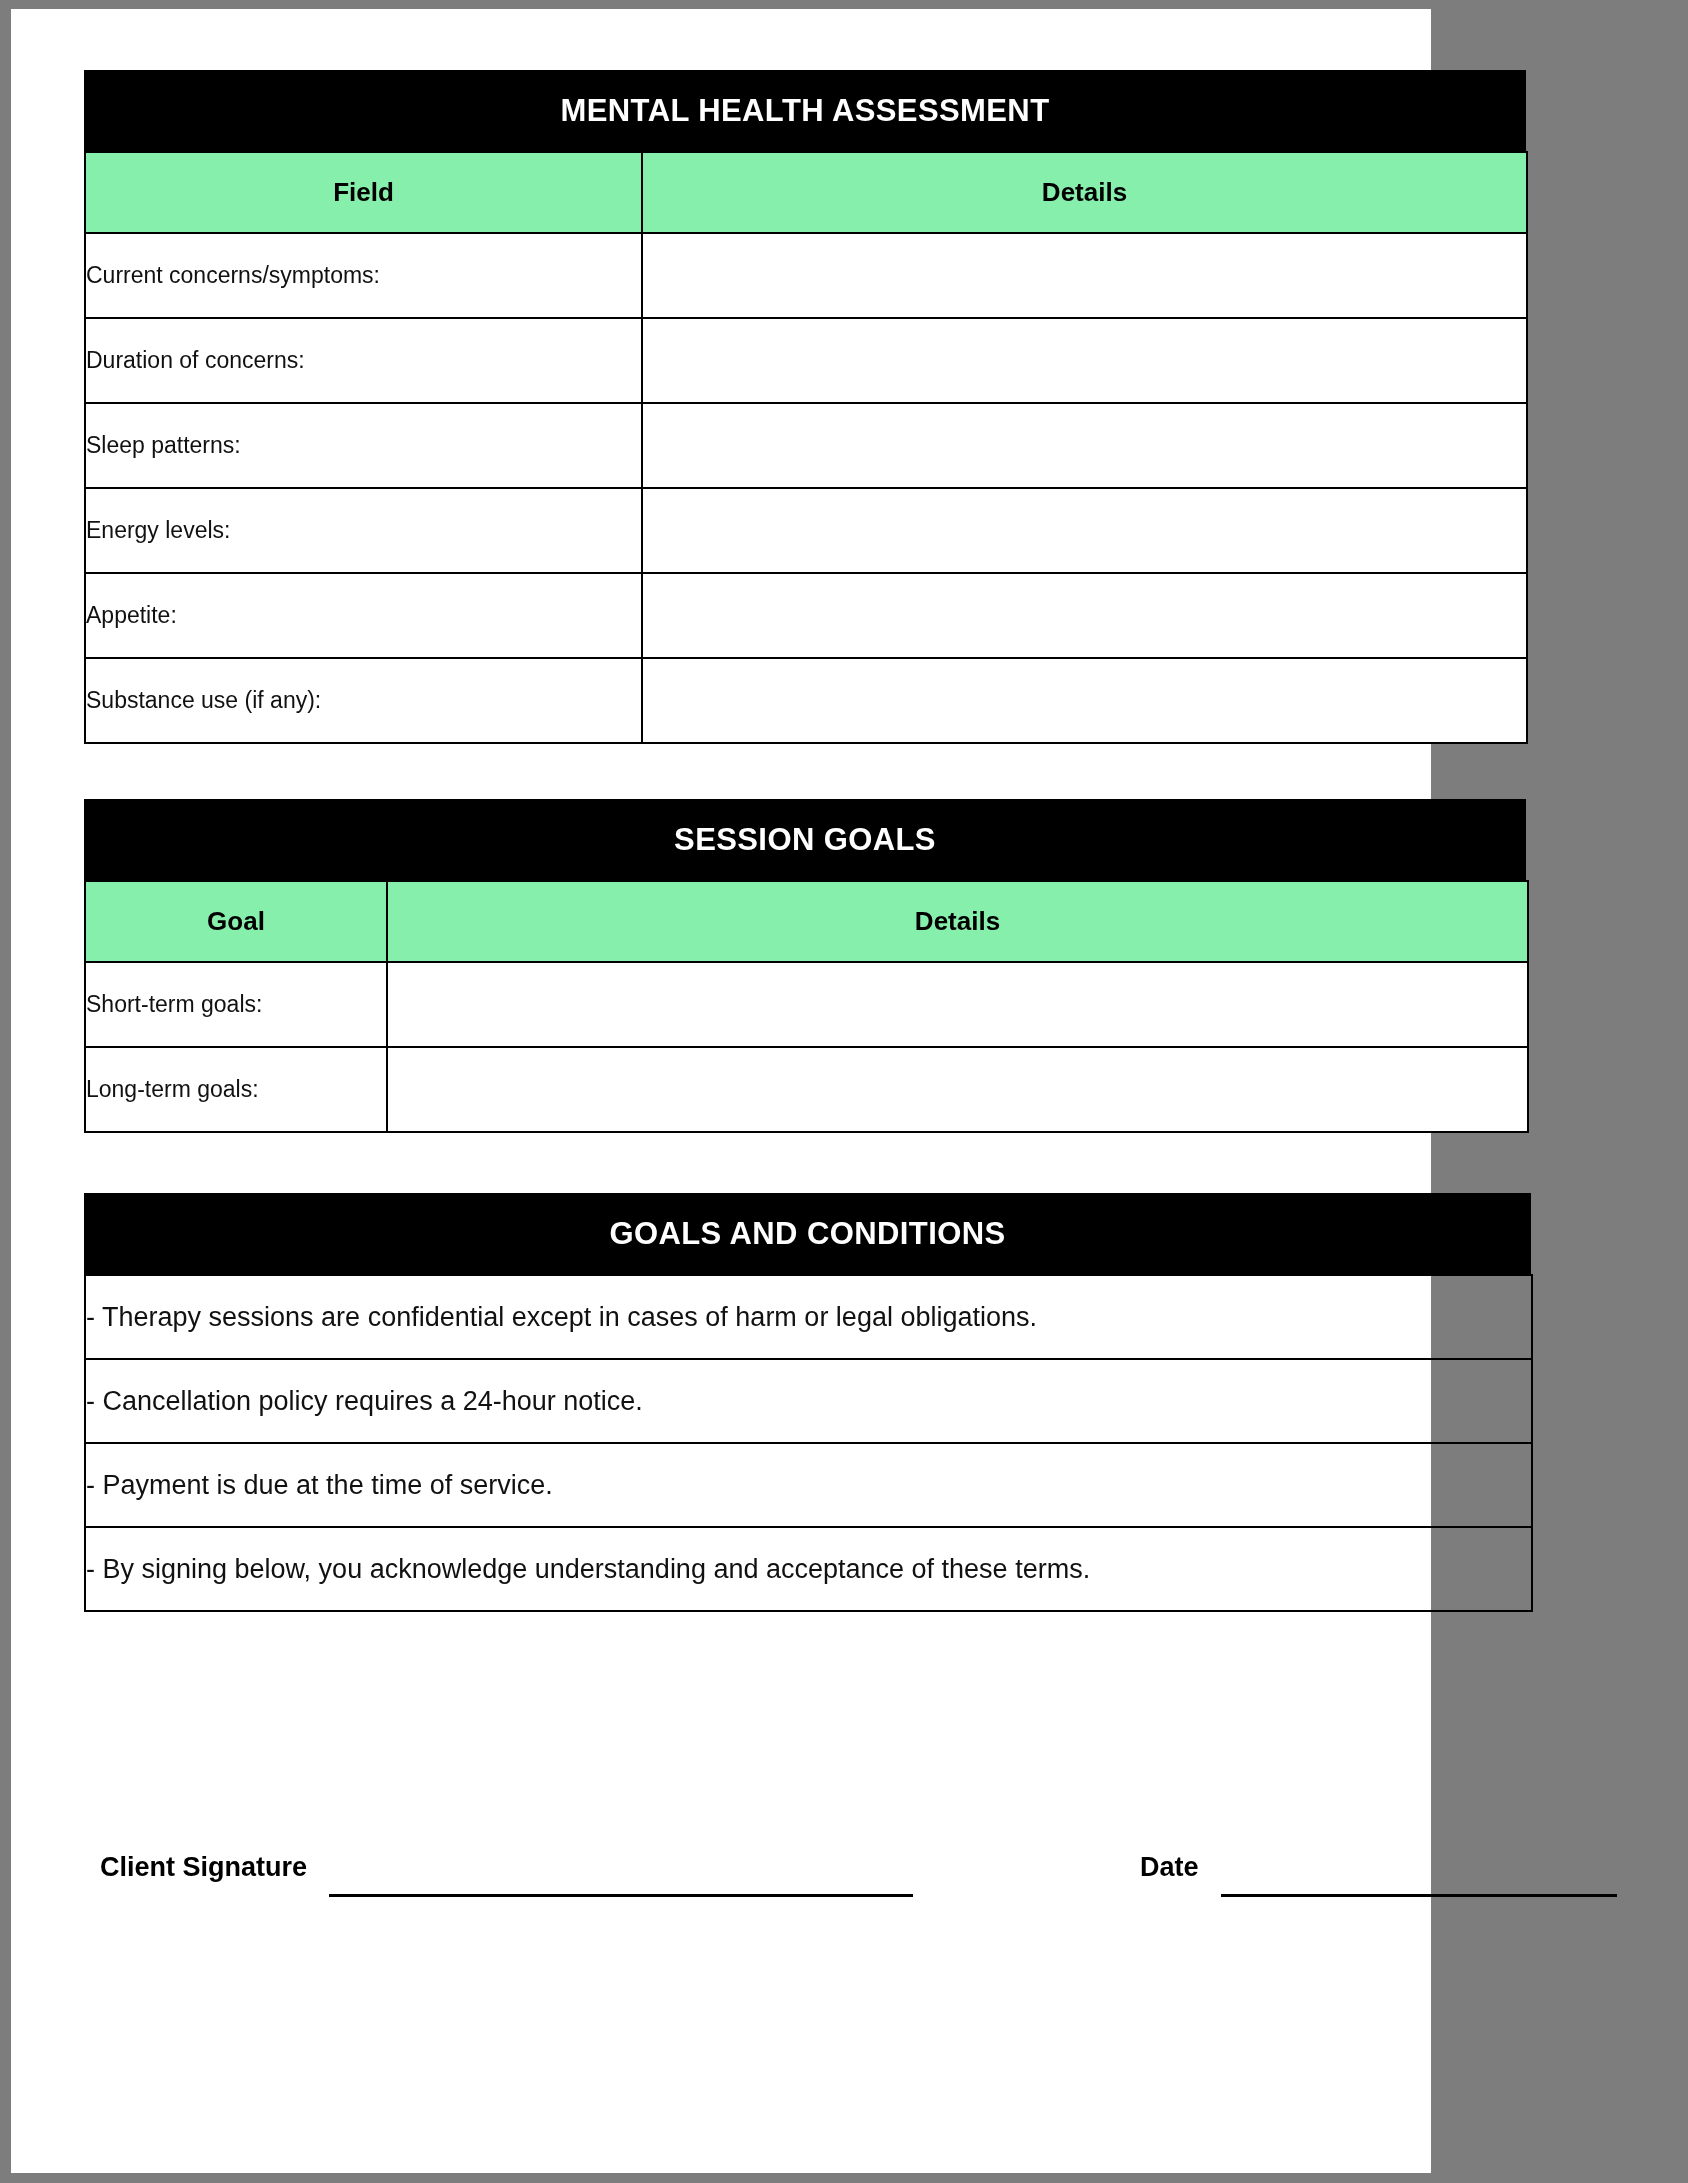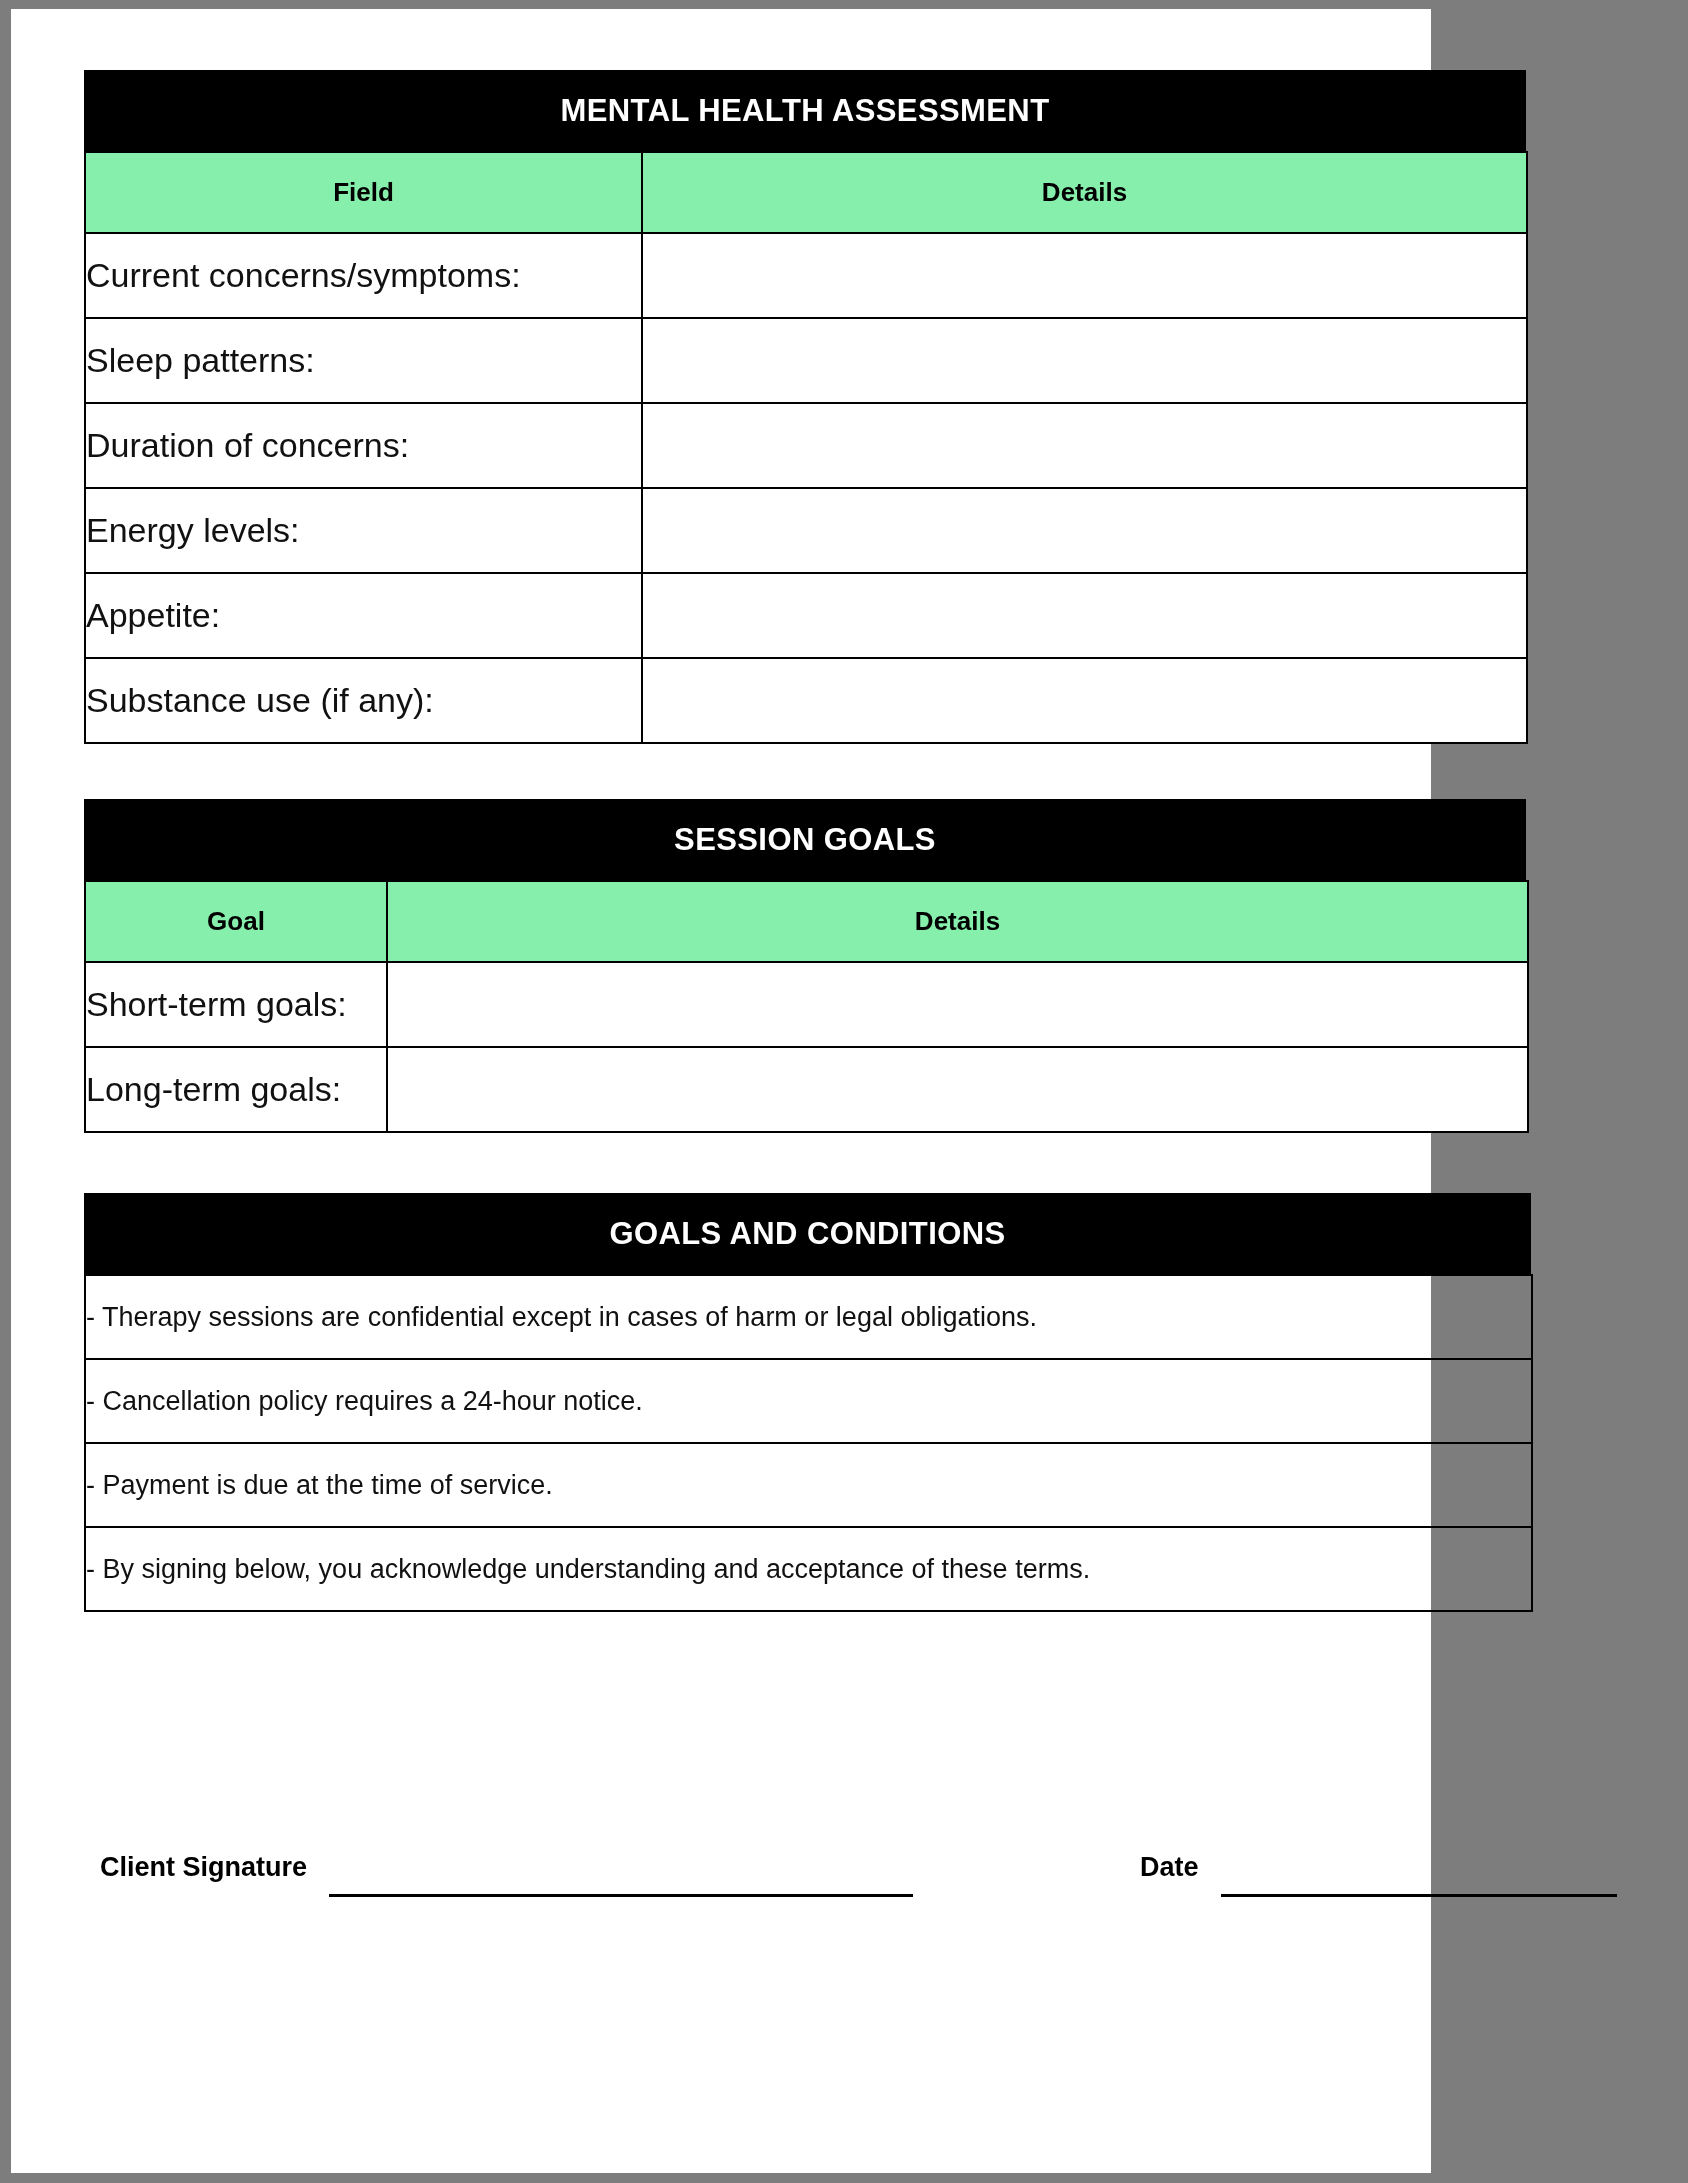--- a/index.html
+++ b/index.html
@@ -73,21 +73,21 @@
   .col-head {
     background: #86efac;
     text-align: center;
     font-weight: 700;
     font-size: 26px;
     height: 79px;
     color: #000000;
   }
 
   .field-cell {
-    font-size: 34px;
+    font-size: 23px;
     font-weight: 400;
     color: #111111;
     padding: 0 0 0 14px;
     height: 83px;
     line-height: 1.2;
   }
 
   .detail-cell {
     height: 83px;
     background: #ffffff;
@@ -149,25 +149,25 @@
             <th class="col-head">Field</th>
             <th class="col-head">Details</th>
           </tr>
         </thead>
         <tbody>
           <tr>
             <td class="field-cell">Current concerns/symptoms:</td>
             <td class="detail-cell"></td>
           </tr>
           <tr>
+            <td class="field-cell">Duration of concerns:</td>
+            <td class="detail-cell"></td>
+          </tr>
+          <tr>
             <td class="field-cell">Sleep patterns:</td>
-            <td class="detail-cell"></td>
-          </tr>
-          <tr>
-            <td class="field-cell">Duration of concerns:</td>
             <td class="detail-cell"></td>
           </tr>
           <tr>
             <td class="field-cell">Energy levels:</td>
             <td class="detail-cell"></td>
           </tr>
           <tr>
             <td class="field-cell">Appetite:</td>
             <td class="detail-cell"></td>
           </tr>

